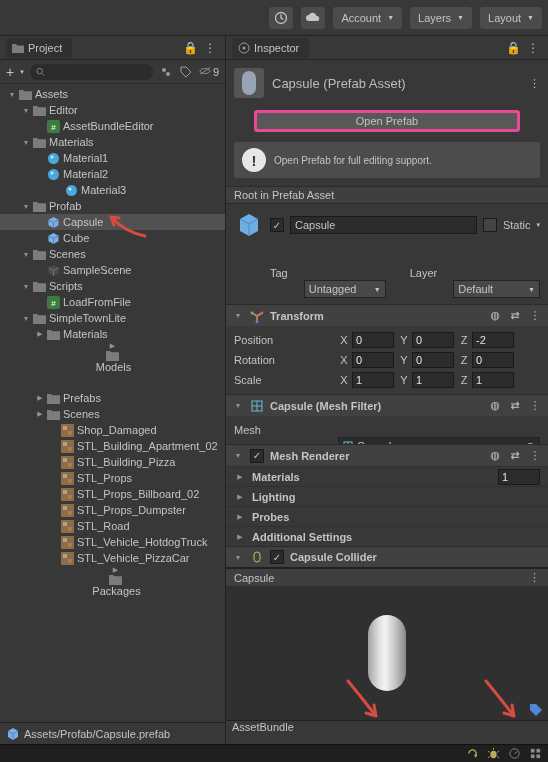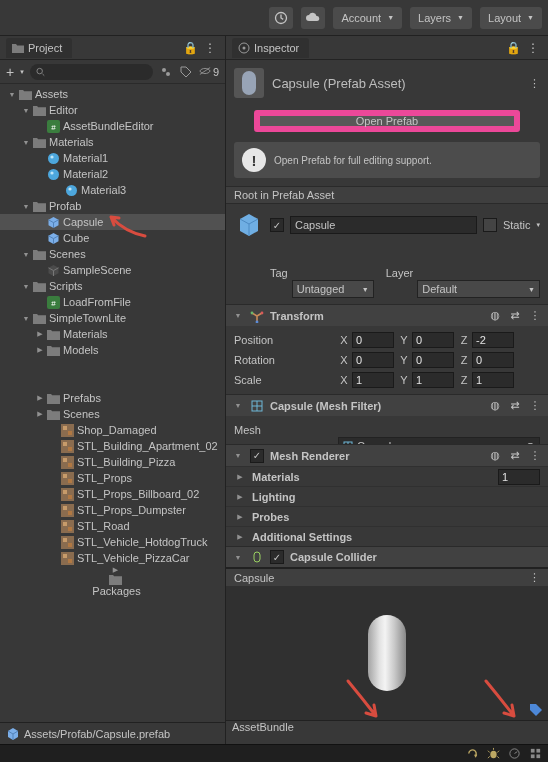--- a/index.html
+++ b/index.html
@@ -26,29 +26,29 @@
   .tree-row.sel { background:#515151; }
   .tgl { width:12px; display:flex; justify-content:center; font-size:7px; color:#919191; }
   .tico { width:15px; display:flex; justify-content:center; }
   .tlbl { padding-left:2px; white-space:nowrap; }
   .path-bar { height:22px; border-top:1px solid #212121; display:flex; align-items:center; padding:0 6px; gap:4px; }
   svg { display:block; }
   .insp-body { flex:1; overflow:hidden; display:flex; flex-direction:column; }
   .insp-head { display:flex; align-items:center; padding:8px; gap:8px; }
   .thumb { width:30px; height:30px; background:#555; border-radius:3px; display:flex; align-items:center; justify-content:center; }
   .insp-title { font-size:13px; color:#bdbdbd; }
-  .open-btn { margin:4px 28px 6px 28px; height:22px; background:#585858; border-radius:3px; display:flex; align-items:center; justify-content:center; cursor:pointer; border:6px solid #ec4899;}
+  .open-btn { margin:4px 28px 6px 28px; height:22px; background:#585858; border-radius:3px; display:flex; align-items:center; justify-content:center; cursor:pointer; border:3px solid #ec4899;}
   .info-bar { margin:4px 8px 8px 8px; background:#4c4c4c; border-radius:3px; display:flex; align-items:center; padding:6px 8px; gap:8px; }
   .info-ico { width:24px; height:24px; border-radius:50%; background:#e7e7e7; color:#393939; display:flex; align-items:center; justify-content:center; font-weight:bold; font-size:15px; }
   .section-h { background:#3f3f3f; height:18px; display:flex; align-items:center; padding:0 8px; border-top:1px solid #2a2a2a; border-bottom:1px solid #2a2a2a; font-size:11px; }
   .name-row { display:flex; align-items:center; padding:6px 8px; gap:6px; }
   .cube-ico { width:30px; height:30px; display:flex; align-items:center; justify-content:center; }
   .chk { width:14px; height:14px; background:#2b2b2b; border:1px solid #1a1a1a; display:flex; align-items:center; justify-content:center; font-size:10px; color:#c4c4c4; cursor:pointer; }
   .nm-field { flex:1; height:18px; background:#2b2b2b; border:1px solid #1a1a1a; padding:0 4px; display:flex; align-items:center; }
-  .tag-row { display:flex; align-items:center; padding:2px 8px 6px 44px; gap:4px; }
+  .tag-row { display:flex; align-items:center; padding:2px 8px 6px 44px; gap:16px; }
   .dd { height:18px; background:#484848; border:1px solid #222; display:flex; align-items:center; padding:0 4px; cursor:pointer; justify-content:space-between; gap:4px;margin-top:32px; }
   .dd .a { font-size:7px; }
   .comp-h { height:22px; background:#414141; border-top:1px solid #2a2a2a; display:flex; align-items:center; padding:0 6px; gap:6px; }
   .comp-h .t { flex:1; font-weight:bold; }
   .comp-h .mico { width:14px; display:flex; justify-content:center; cursor:pointer; font-size:11px;}
   .comp-body { padding:4px 8px; }
   .prop-row { display:flex; align-items:center; height:20px; gap:4px; }
   .prop-lbl { width:100px; }
   .ax { display:flex; align-items:center; gap:2px; }
   .ax-l { width:12px; text-align:center; }
@@ -281,21 +281,21 @@
         </div>
         <div class="tree-row" style="padding-left: 34px;">
           <span class="tgl">▶</span>
           <span class="tico">
             <svg width="13" height="11" viewBox="0 0 13 11">
               <path d="M0 1h4l1.2 1.3H13V11H0z" fill="#7c7c7c"></path>
             </svg>
           </span>
           <span class="tlbl">Materials</span>
         </div>
-        <div class="tree-row" style="padding-left: 34px;">
+        <div class="tree-row" style=" flex-direction: column;">
           <span class="tgl">▶</span>
           <span class="tico">
             <svg width="13" height="11" viewBox="0 0 13 11">
               <path d="M0 1h4l1.2 1.3H13V11H0z" fill="#7c7c7c"></path>
             </svg>
           </span>
           <span class="tlbl">Models</span>
         </div>
         <div class="tree-row" style="padding-left: 34px; margin-top: 32px;">
           <span class="tgl">▶</span>

